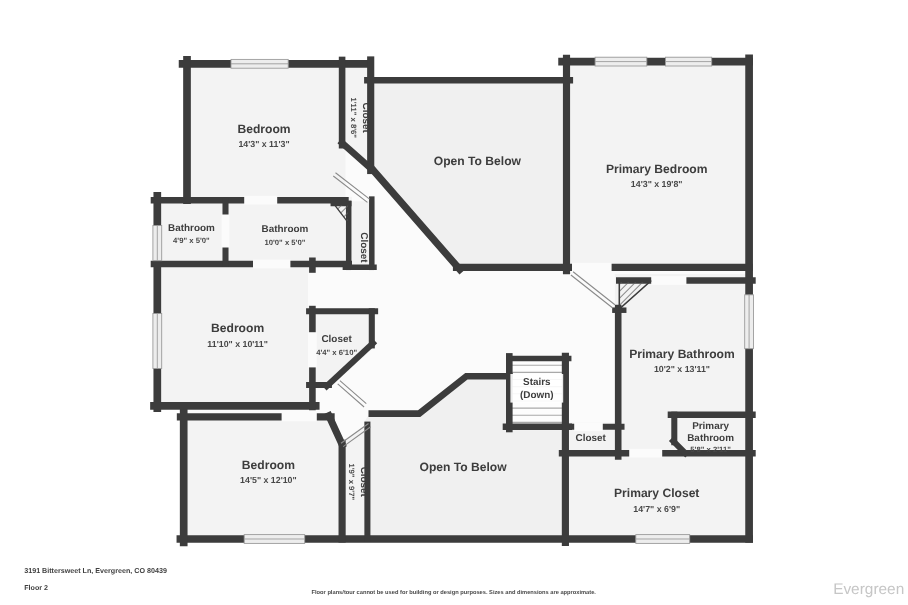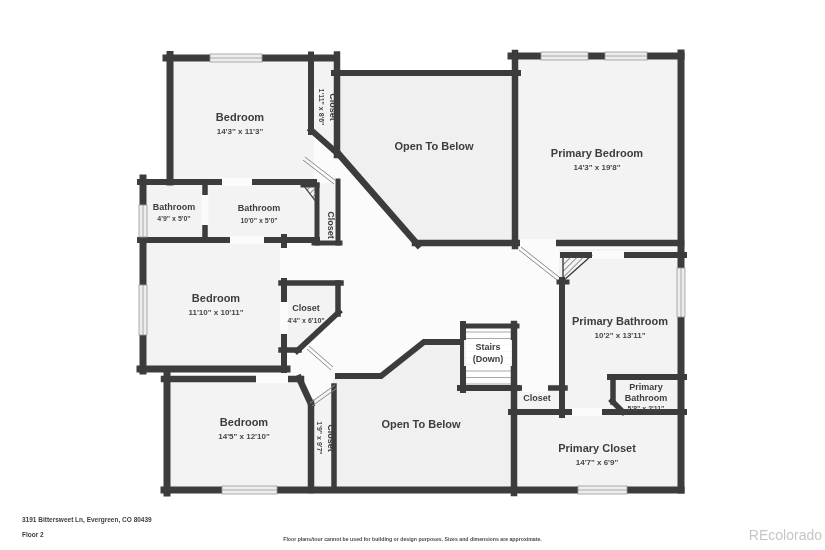--- a/index.html
+++ b/index.html
@@ -225,14 +225,14 @@
     <text class="rd-s" x="646" y="411">5'8" x 2'11"</text>
 
     <text class="rn" x="597" y="452">Primary Closet</text>
     <text class="rd" x="597" y="465">14'7" x 6'9"</text>
   </g>
 </svg>
 
   <div class="footer-address">3191 Bittersweet Ln, Evergreen, CO 80439</div>
   <div class="footer-floor">Floor 2</div>
   <div class="footer-disclaimer">Floor plans/tour cannot be used for building or design purposes. Sizes and dimensions are approximate.</div>
-  <div class="watermark">REcolorado</div>
+  <div class="watermark">Evergreen</div>
 </div>
 
 </body></html>

